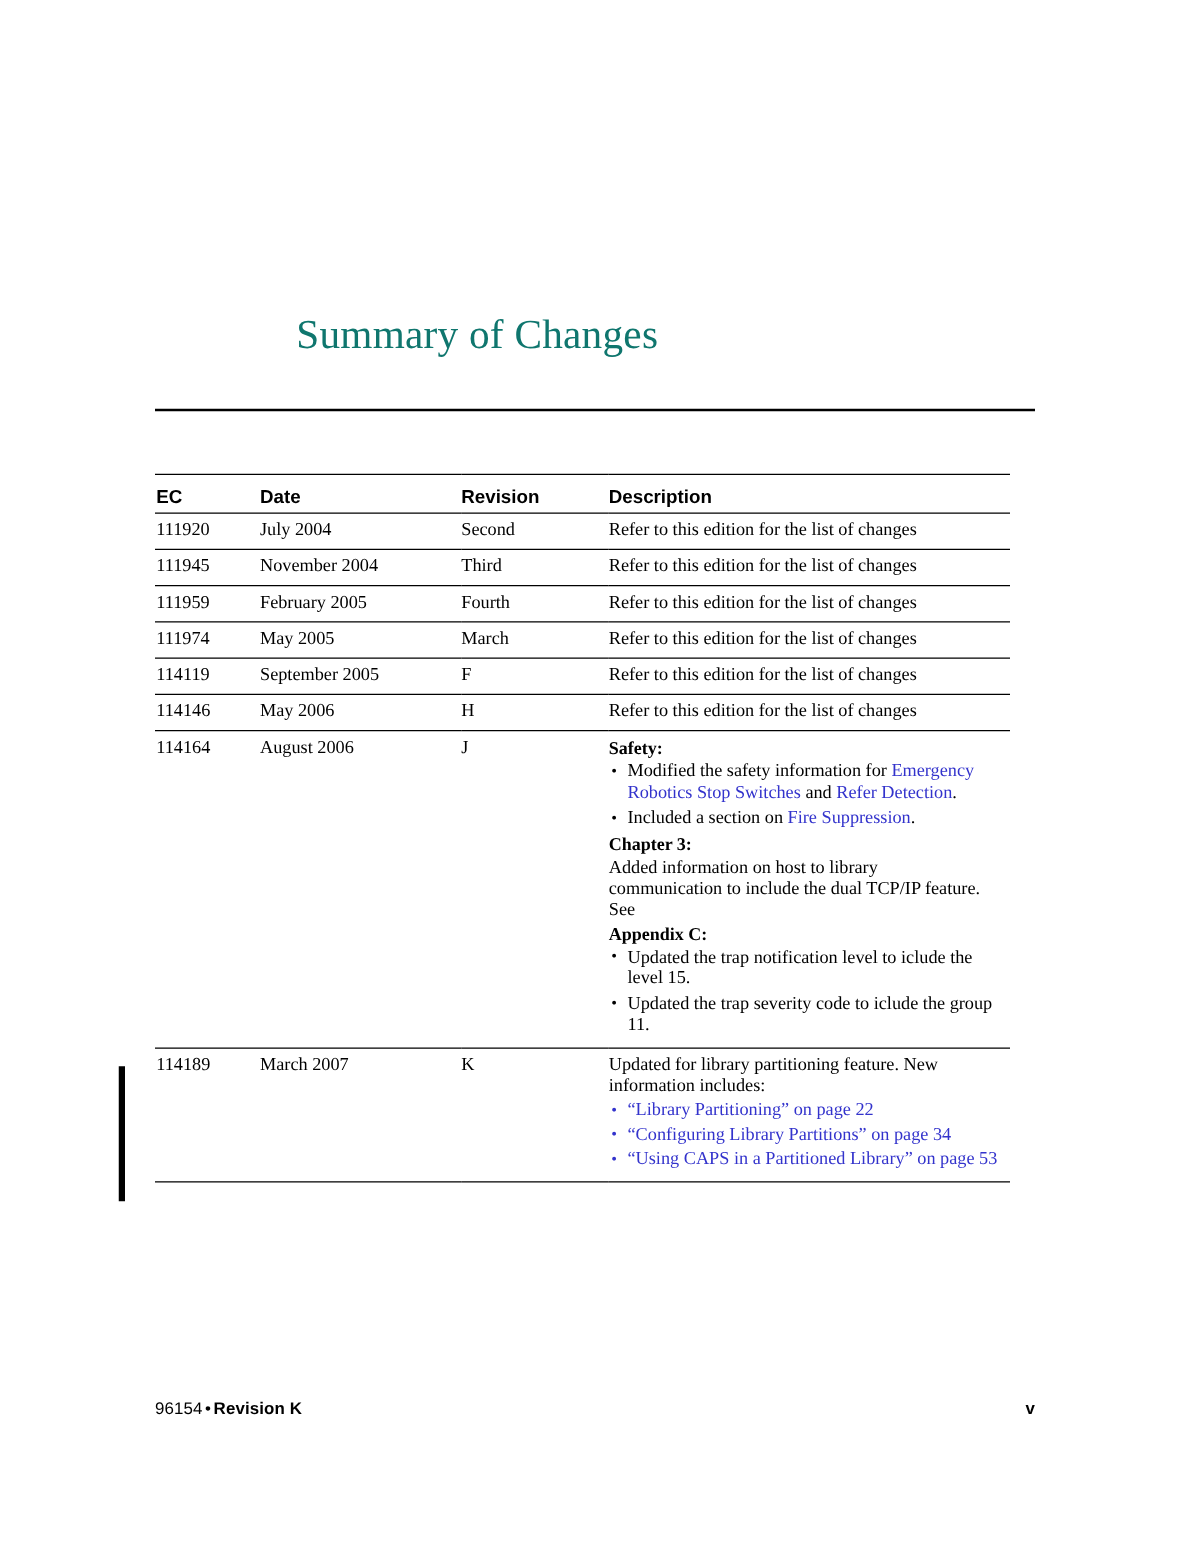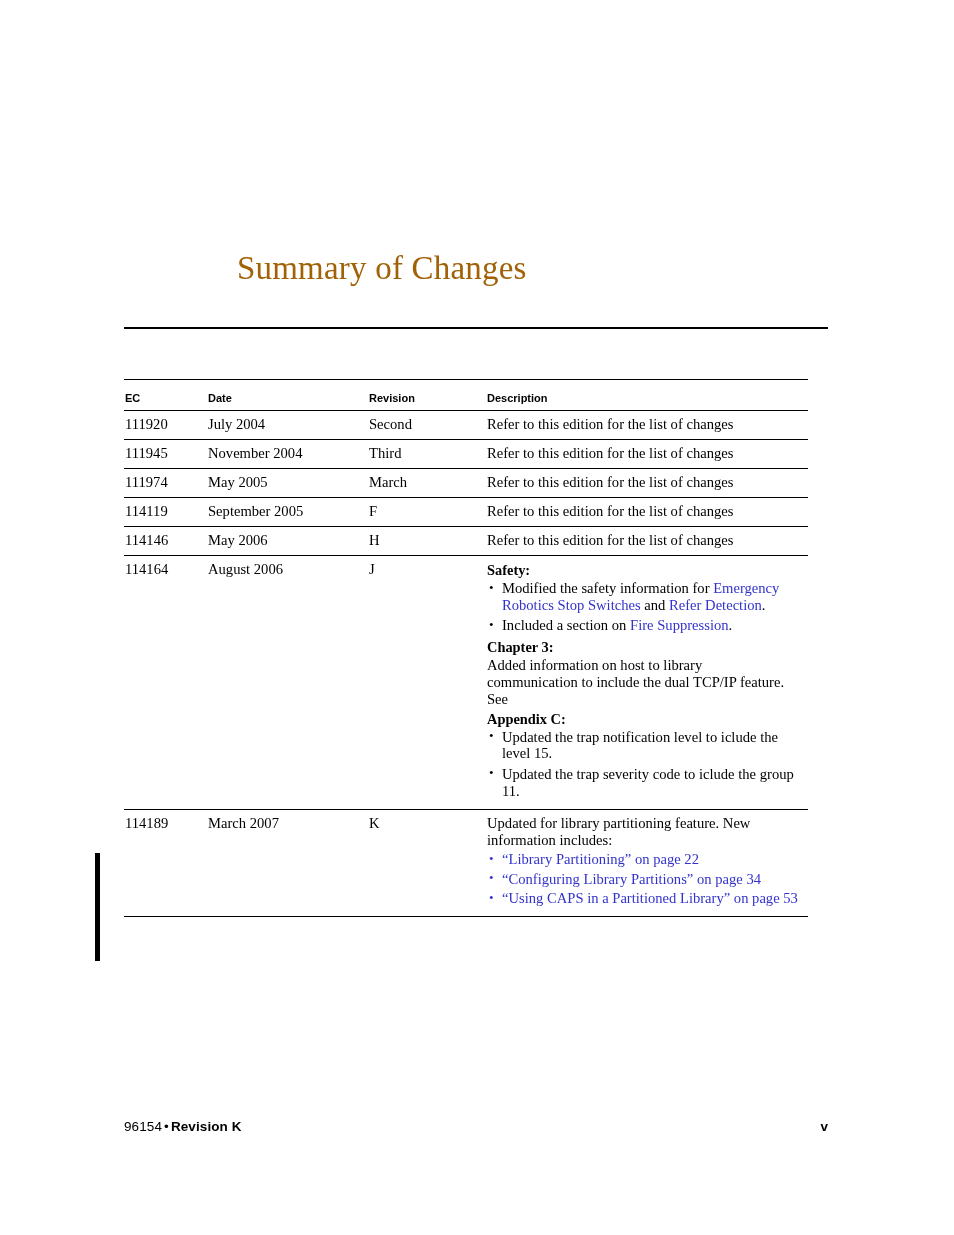--- a/index.html
+++ b/index.html
@@ -23,21 +23,21 @@
 
   
   .page-title {
     position: absolute;
     left: 237px;
     top: 248px;
     font-family: "Liberation Serif", "DejaVu Serif", serif;
     font-size: 33px;
     line-height: 40px;
     letter-spacing: 0.2px;
-    color: #a16207;
+    color: #0f766e;
     white-space: nowrap;
   }
 
   .title-rule {
     position: absolute;
     left: 124px;
     top: 327px;
     width: 704px;
     height: 1.6px;
     background: #000;
@@ -57,21 +57,21 @@
     table-layout: fixed;
   }
 
   .rev-table col.c-ec       { width: 84px; }
   .rev-table col.c-date     { width: 161px; }
   .rev-table col.c-rev      { width: 118px; }
   .rev-table col.c-desc     { width: 321px; }
 
   .rev-table thead th {
     font-family: "Liberation Sans", "DejaVu Sans", sans-serif;
-    font-size: 11px;
+    font-size: 15px;
     font-weight: bold;
     text-align: left;
     padding: 0 0 5px 0;
     vertical-align: bottom;
     border-top: 1.7px solid #000;
     border-bottom: 1.2px solid #000;
     height: 25px;
     line-height: 14px;
   }
   .rev-table thead th:first-child { padding-left: 1px; }
@@ -193,20 +193,26 @@
           <td class="desc-norm">Refer to this edition for the list of changes</td>
         </tr>
 
         <tr>
           <td class="ec">111945</td>
           <td>November 2004</td>
           <td>Third</td>
           <td class="desc-low">Refer to this edition for the list of changes</td>
         </tr>
 
+        <tr>
+          <td class="ec">111959</td>
+          <td>February 2005</td>
+          <td>Fourth</td>
+          <td class="desc-low">Refer to this edition for the list of changes</td>
+        </tr>
 
         <tr>
           <td class="ec">111974</td>
           <td>May 2005</td>
           <td>March</td>
           <td class="desc-low">Refer to this edition for the list of changes</td>
         </tr>
 
         <tr>
           <td class="ec">114119</td>

